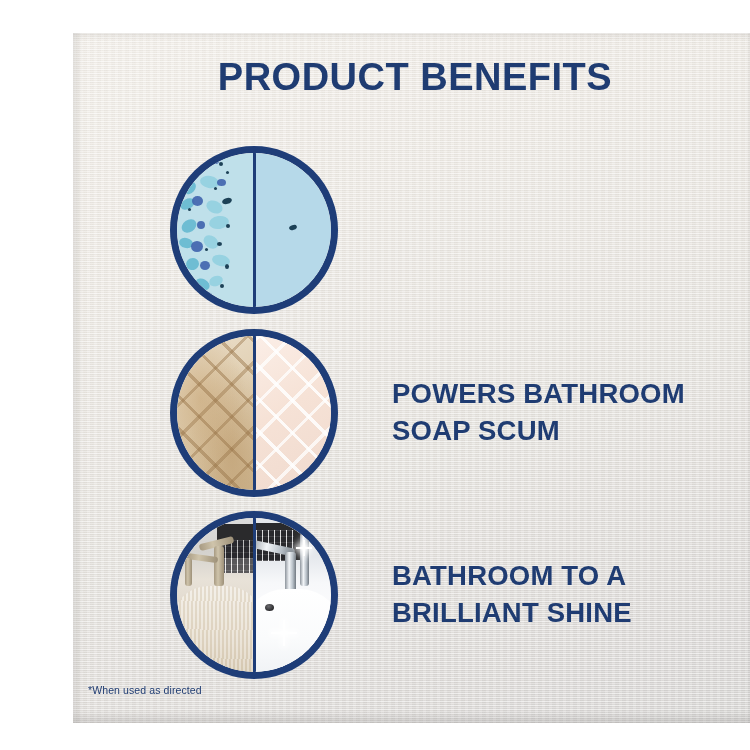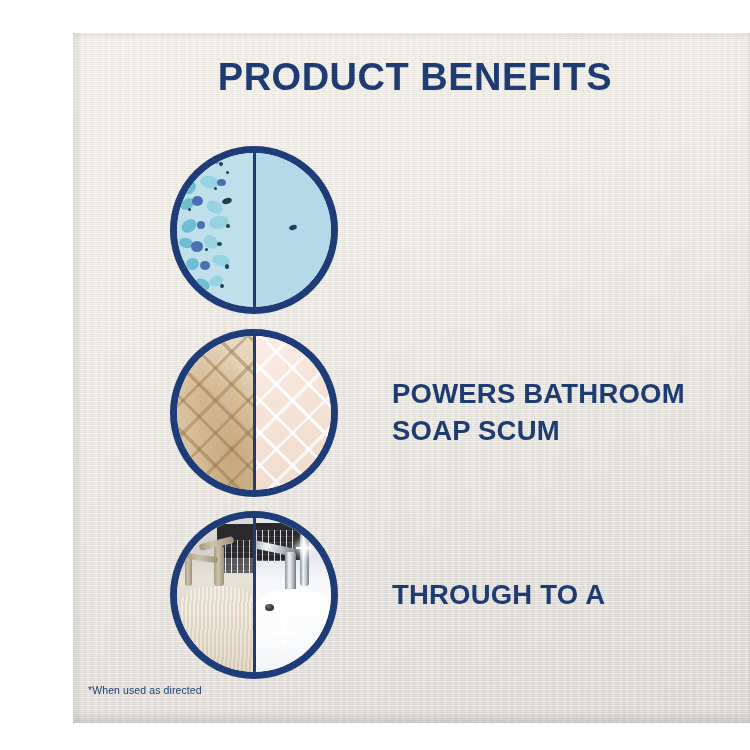--- a/index.html
+++ b/index.html
@@ -432,19 +432,20 @@
           <span class="sparkle" style="left:54%;top:14%;width:16px;height:16px;">
             <span class="sparkle-core" style="width:8px;height:8px;margin:-4px 0 0 -4px;"></span>
           </span>
         </div>
 
         <div class="divider"></div>
       </div>
     </div>
 
     <div class="benefit-text">
-      <span class="line">THROUGH TO A</span>
+      <span class="line">BATHROOM TO A</span>
+      <span class="line">BRILLIANT SHINE</span>
     </div>
   </div>
 
   <div class="footnote">*When used as directed</div>
 
 </div>
 
 </body></html>

